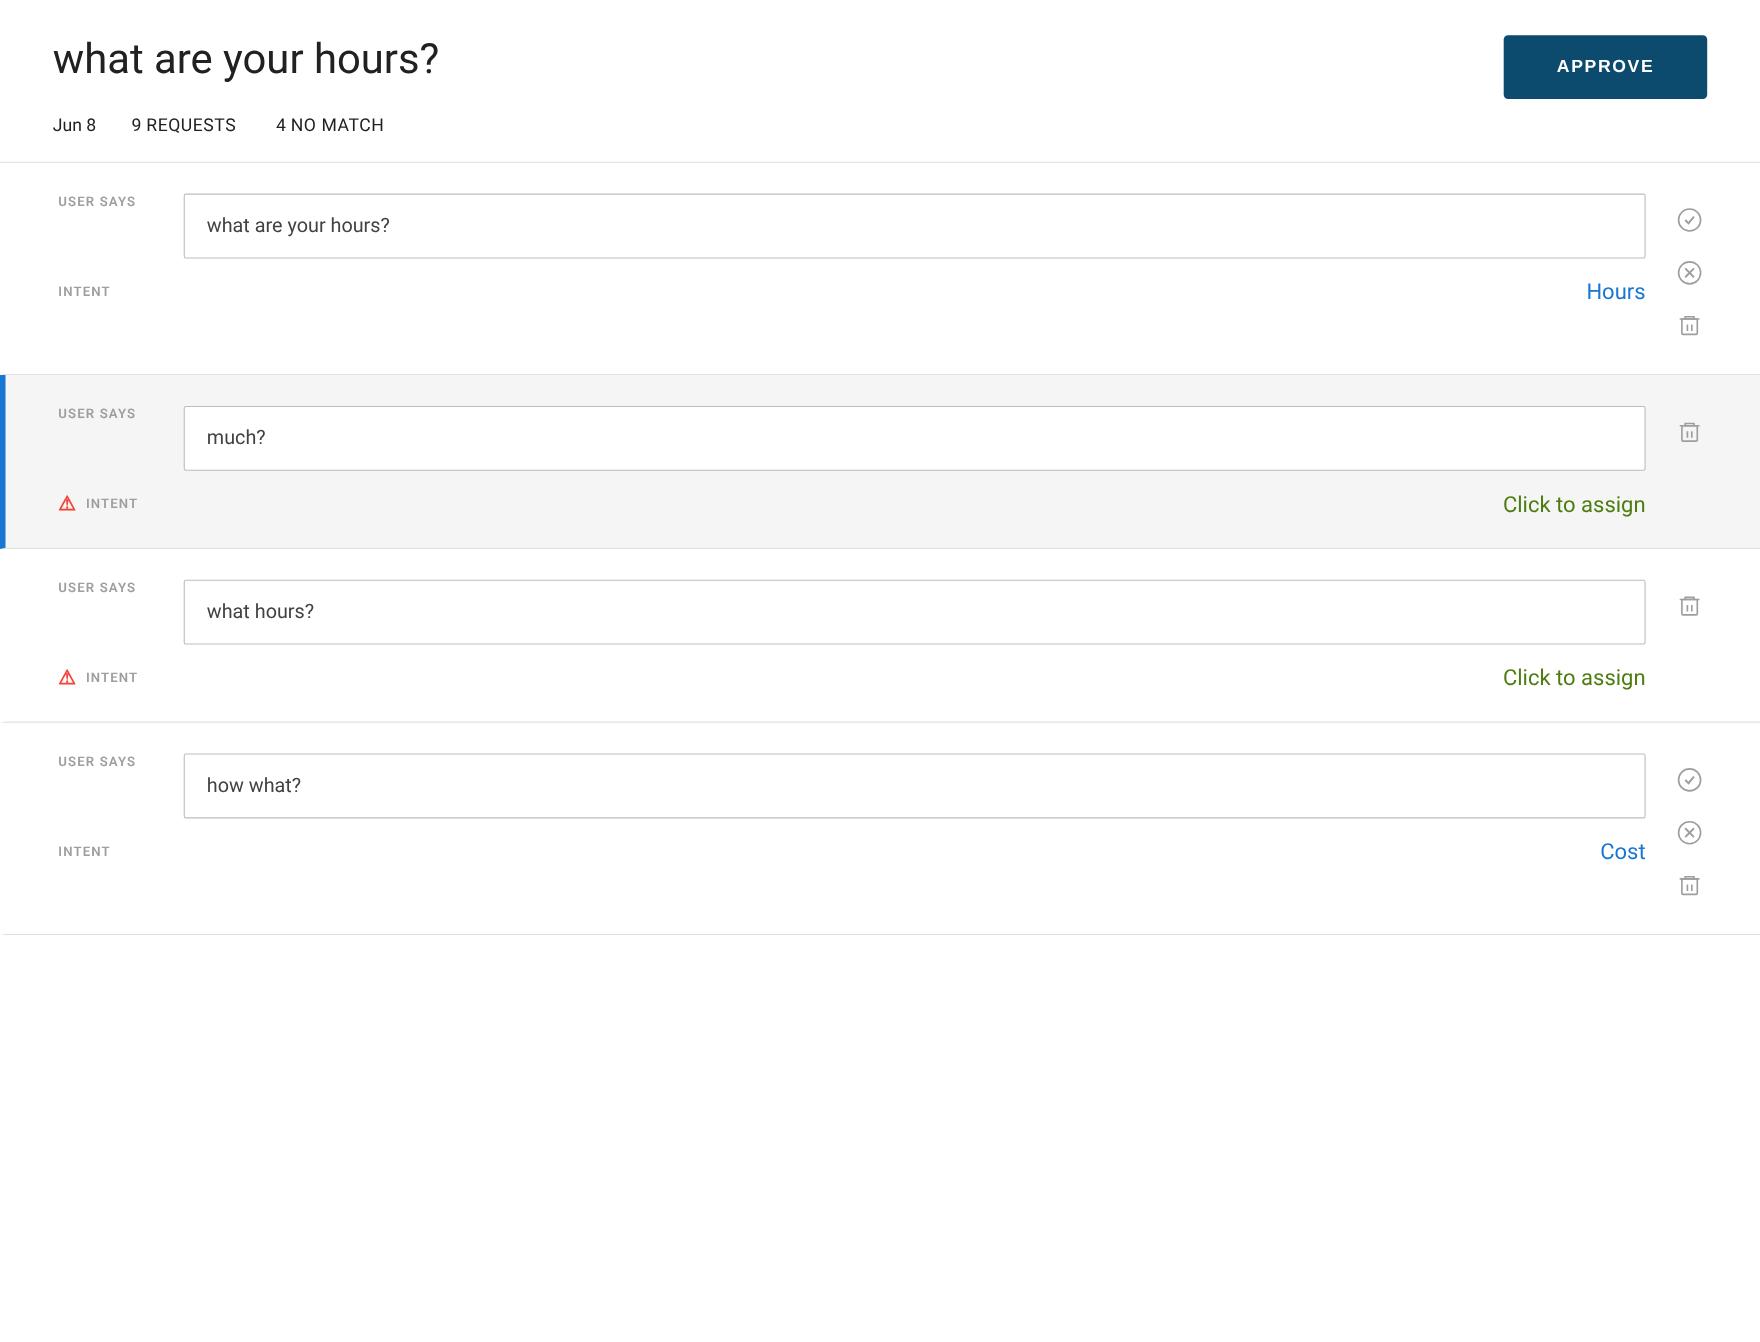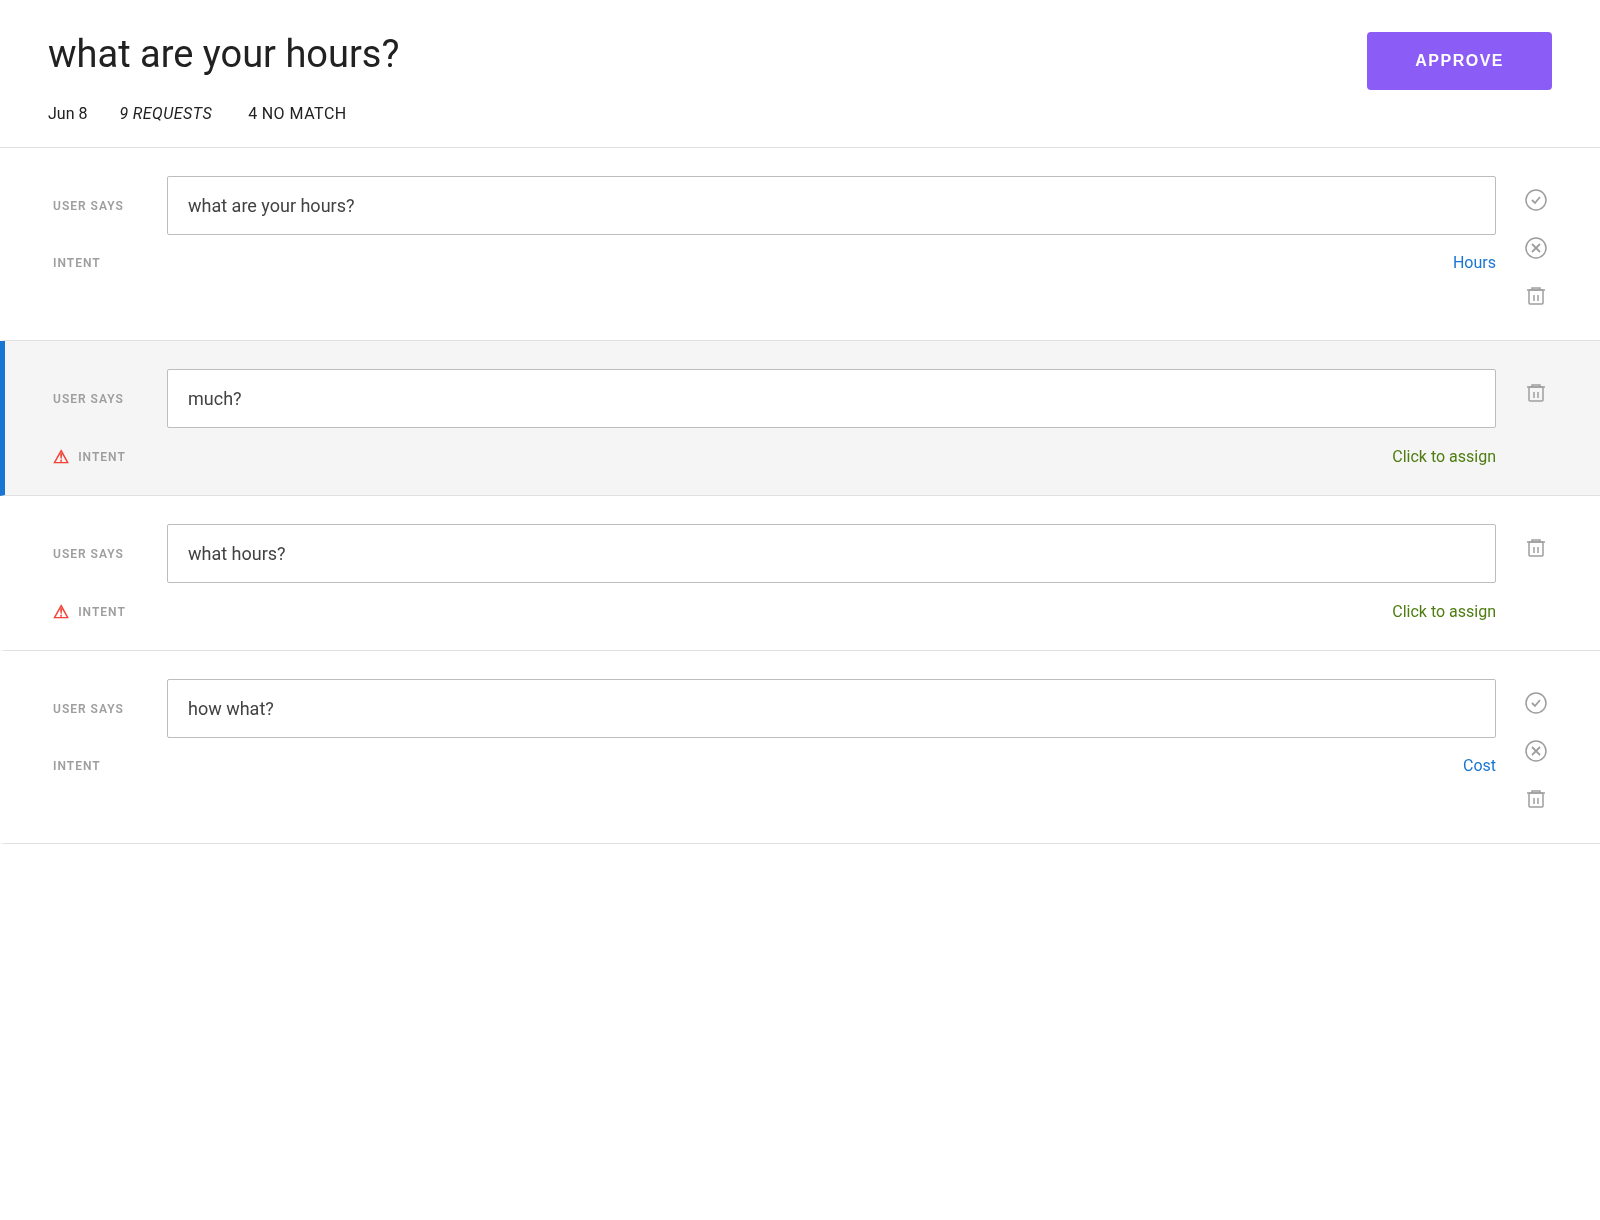--- a/index.html
+++ b/index.html
@@ -36,42 +36,41 @@
     .meta-date {
       color: #212121;
       font-size: 16px;
       font-weight: 400;
     }
     .meta-requests {
       color: #9e9e9e;
       font-size: 14px;
       font-weight: 500;
       letter-spacing: 0.5px;
-      font-style: italic;
     }
     .meta-requests span {
       color: #212121;
       font-size: 16px;
       font-weight: 400;
       margin-right: 4px;
     }
     .meta-nomatch {
       color: #9e9e9e;
       font-size: 14px;
       font-weight: 500;
       letter-spacing: 0.5px;
     }
     .meta-nomatch span {
       color: #212121;
       font-size: 16px;
       font-weight: 400;
       margin-right: 4px;
     }
     .approve-btn {
-      background: #8b5cf6;
+      background: #0c4a6e;
       color: #fff;
       border: none;
       border-radius: 4px;
       padding: 20px 48px;
       font-size: 16px;
       font-weight: 600;
       letter-spacing: 1.5px;
       cursor: pointer;
       text-transform: uppercase;
     }
@@ -97,21 +96,21 @@
     .entry:not(.highlighted) {
       border-left: 5px solid transparent;
     }
 
     .entry-main {
       flex: 1;
     }
 
     .row-user-says {
       display: flex;
-      align-items: center;
+      align-items: flex-start;
       gap: 24px;
       margin-bottom: 18px;
     }
     .label {
       font-size: 12px;
       font-weight: 600;
       color: #9e9e9e;
       letter-spacing: 1px;
       min-width: 90px;
       text-transform: uppercase;
@@ -141,21 +140,21 @@
       text-transform: uppercase;
       display: flex;
       align-items: center;
       gap: 8px;
     }
     .intent-warning-icon {
       color: #f44336;
       font-size: 18px;
     }
     .intent-value {
-      font-size: 16px;
+      font-size: 20px;
       color: #1976d2;
       cursor: pointer;
       margin-left: 40px;
     }
     .intent-value.click-to-assign {
       color: #4d7c0f;
     }
 
     
     .entry-actions {

